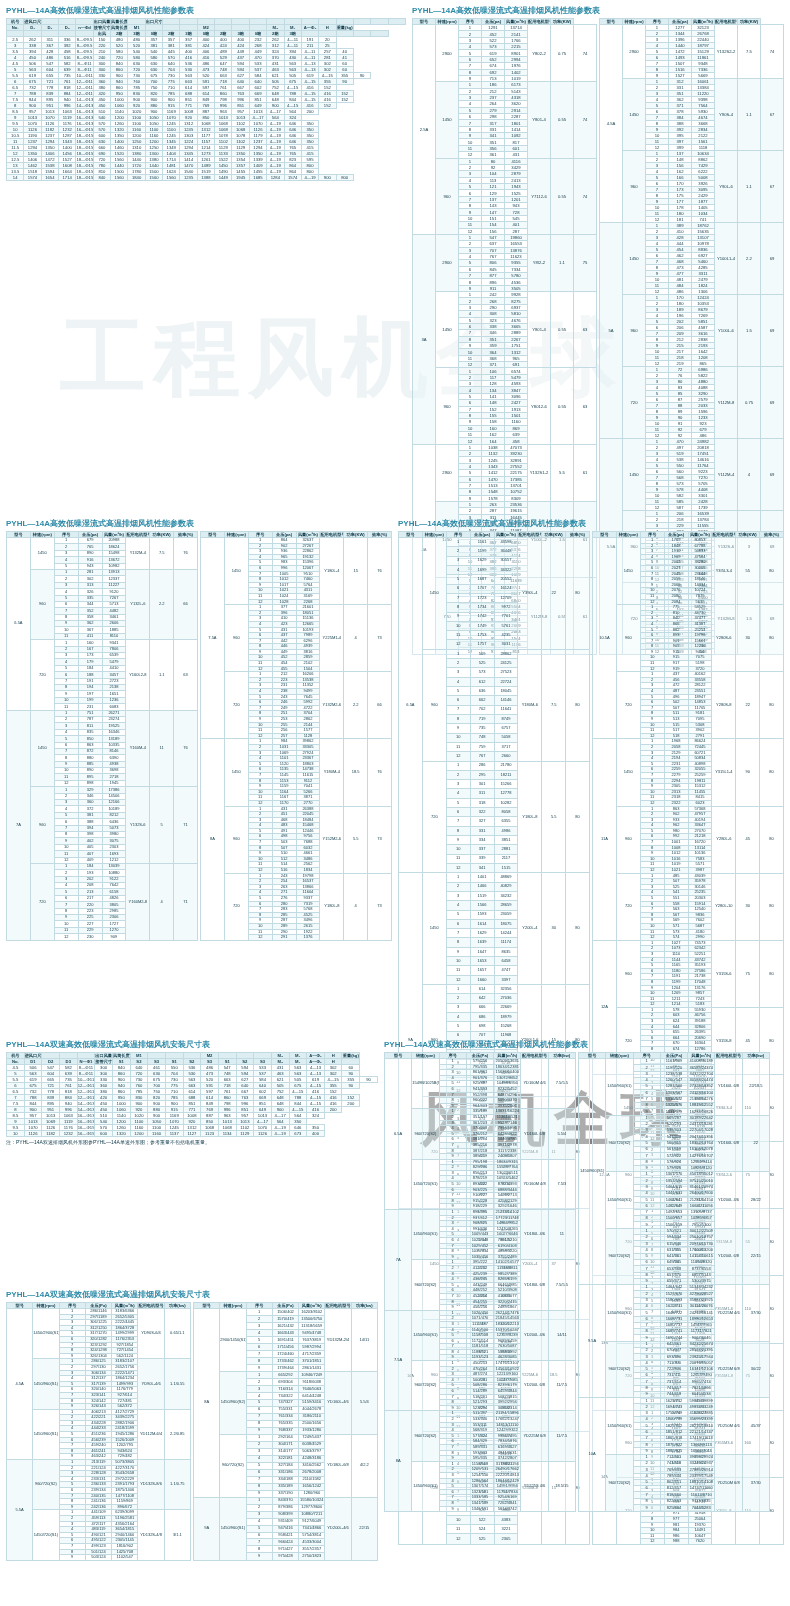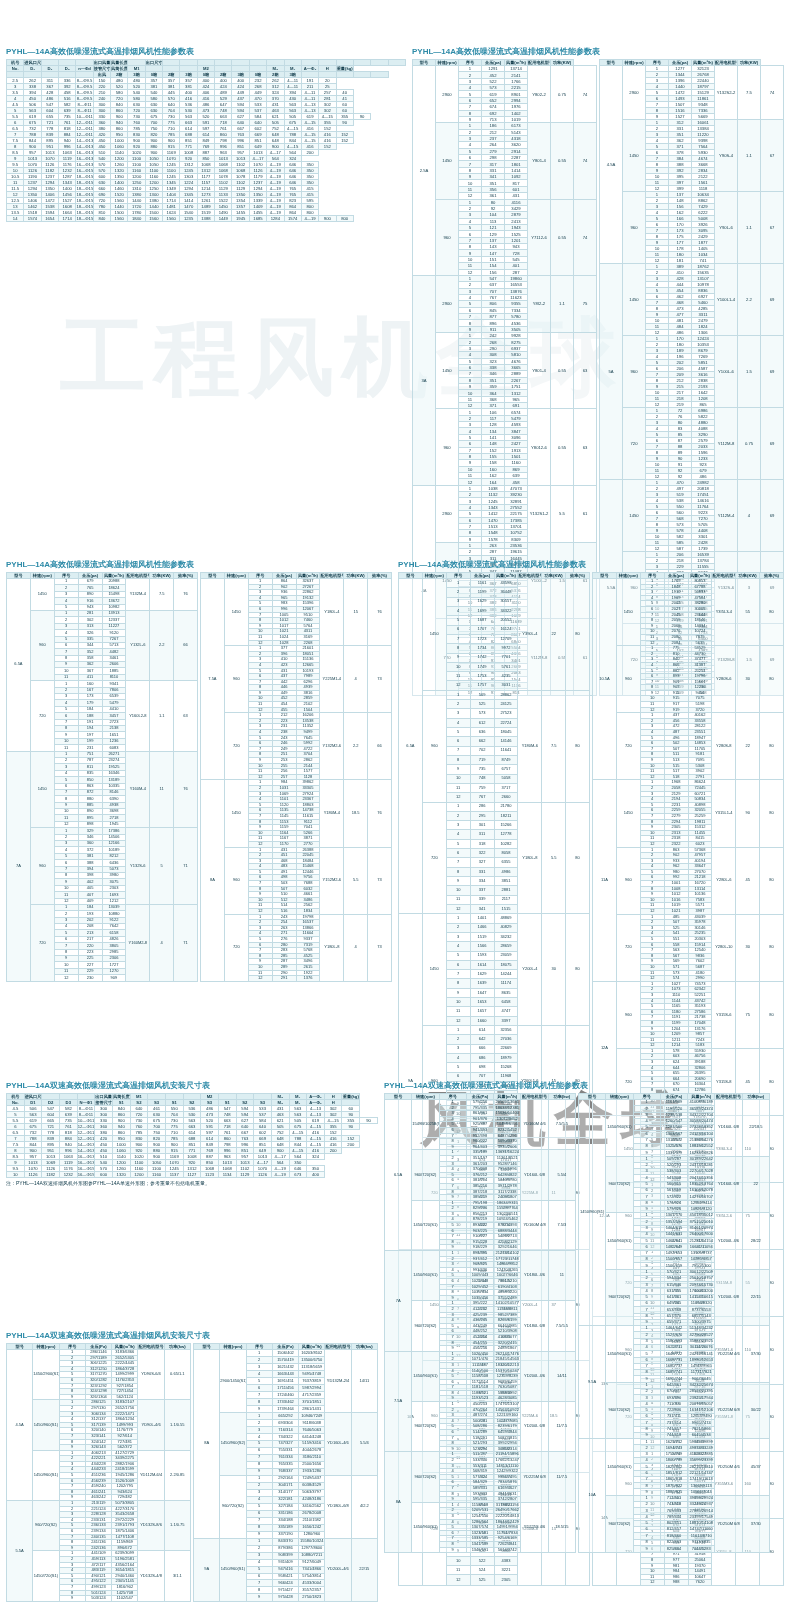--- a/index.html
+++ b/index.html
@@ -1,19 +1,19 @@
 <!DOCTYPE html>
 <html><head>
 <meta charset="utf-8">
 <style>
   html,body{margin:0;padding:0;background:#ffffff;}
   body{font-family:"Liberation Sans","DejaVu Sans",sans-serif;color:#1a3a4a;}
   .page{position:relative;width:790px;height:1606px;overflow:hidden;background:#fff;}
   .wm{position:absolute;font-size:86px;font-weight:bold;color:#eef3f5;letter-spacing:8px;z-index:0;white-space:nowrap;pointer-events:none;}
-  .panel{position:absolute;z-index:2;margin-top:41px;}
+  .panel{position:absolute;z-index:2;}
   .ptitle{color:#2e8ba8;font-size:8px;font-weight:bold;margin:0 0 2px 0;line-height:10px;}
   table{border-collapse:collapse;width:100%;table-layout:fixed;background:transparent;}
   td,th{border:1px solid #c2dbe3;font-size:4.2px;line-height:5px;text-align:center;padding:0;color:#17404f;overflow:hidden;white-space:nowrap;}
   thead td,thead th{background:#dceef2;font-weight:bold;font-size:4.2px;}
   tbody tr:nth-child(even) td{background:rgba(234,245,248,.55);}
   tbody tr:nth-child(odd) td{background:rgba(255,255,255,.35);}
   .note{font-size:5px;color:#17404f;margin-top:2px;}
   .t7 td{font-size:4px;line-height:4.6px;}
 </style>
 </head>

